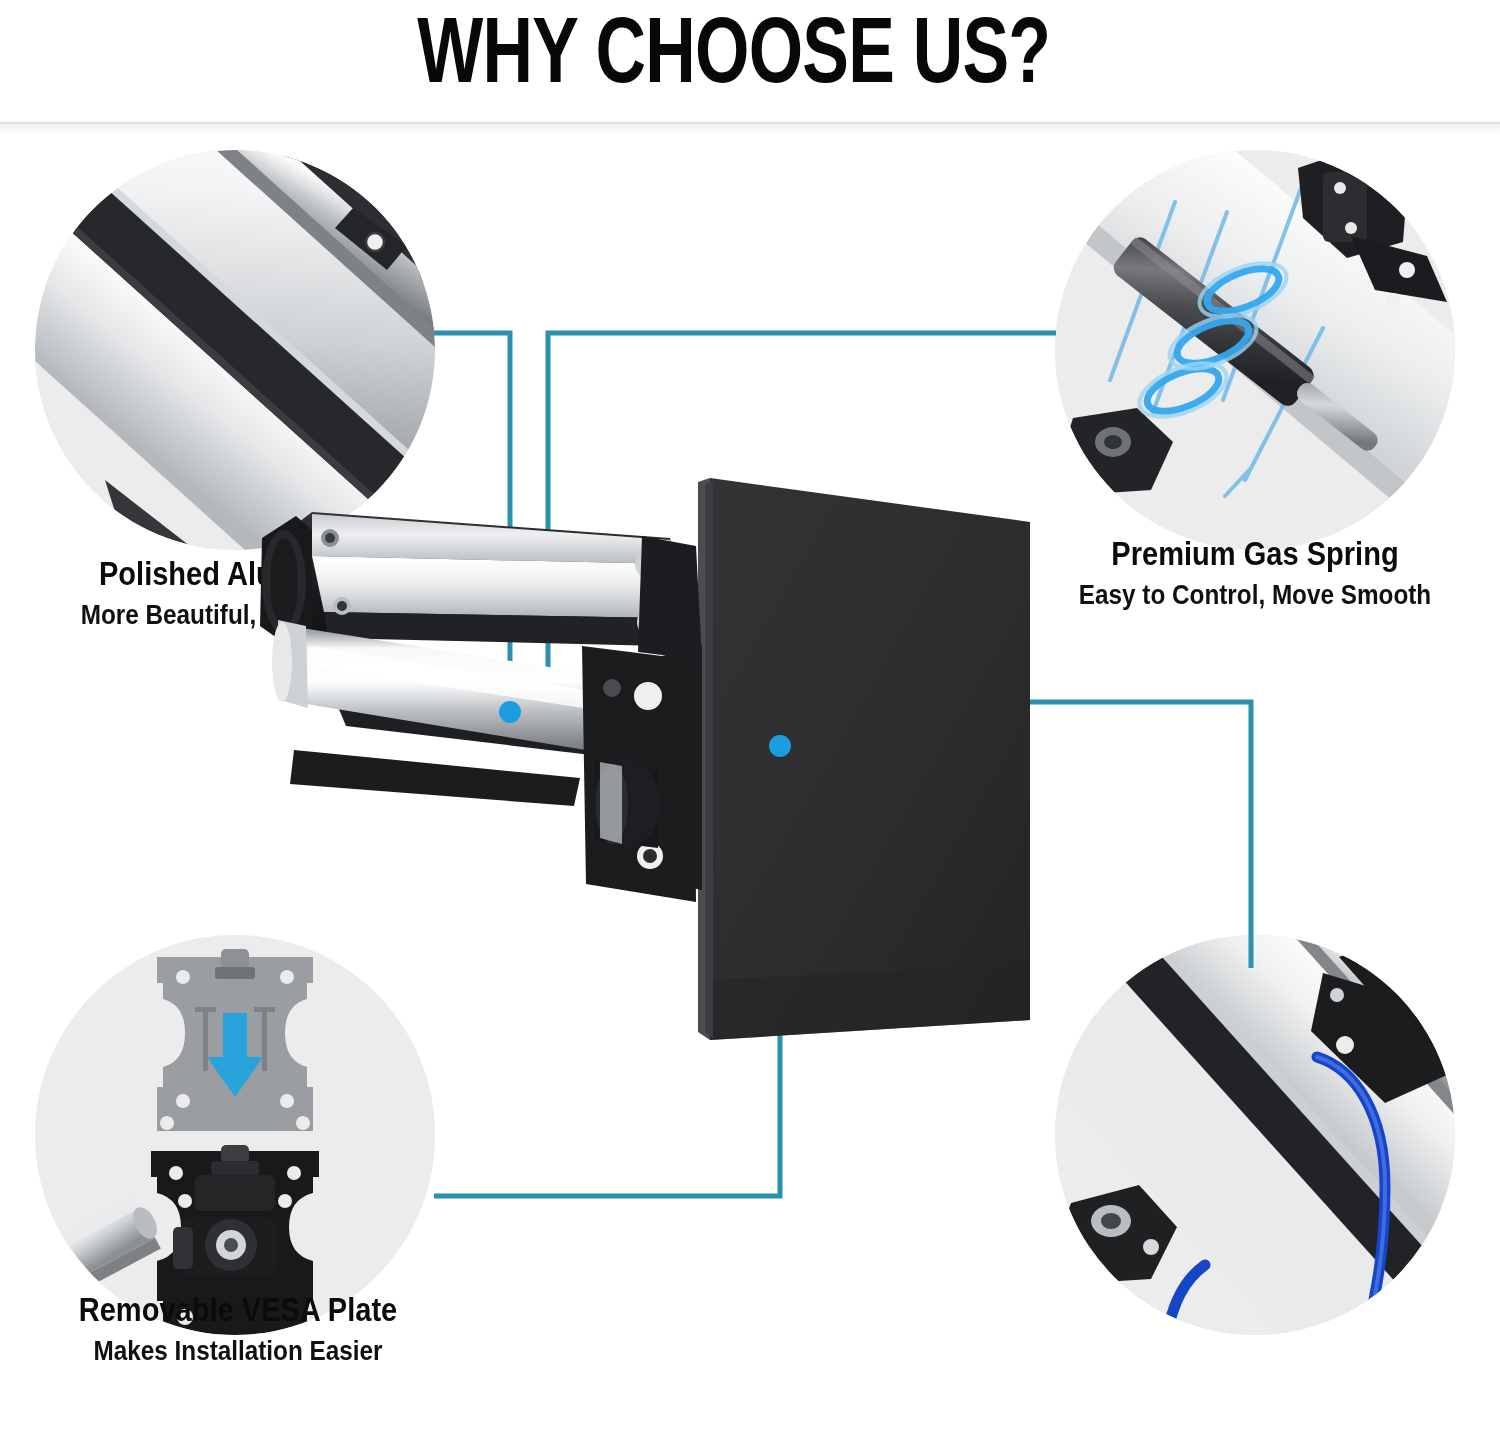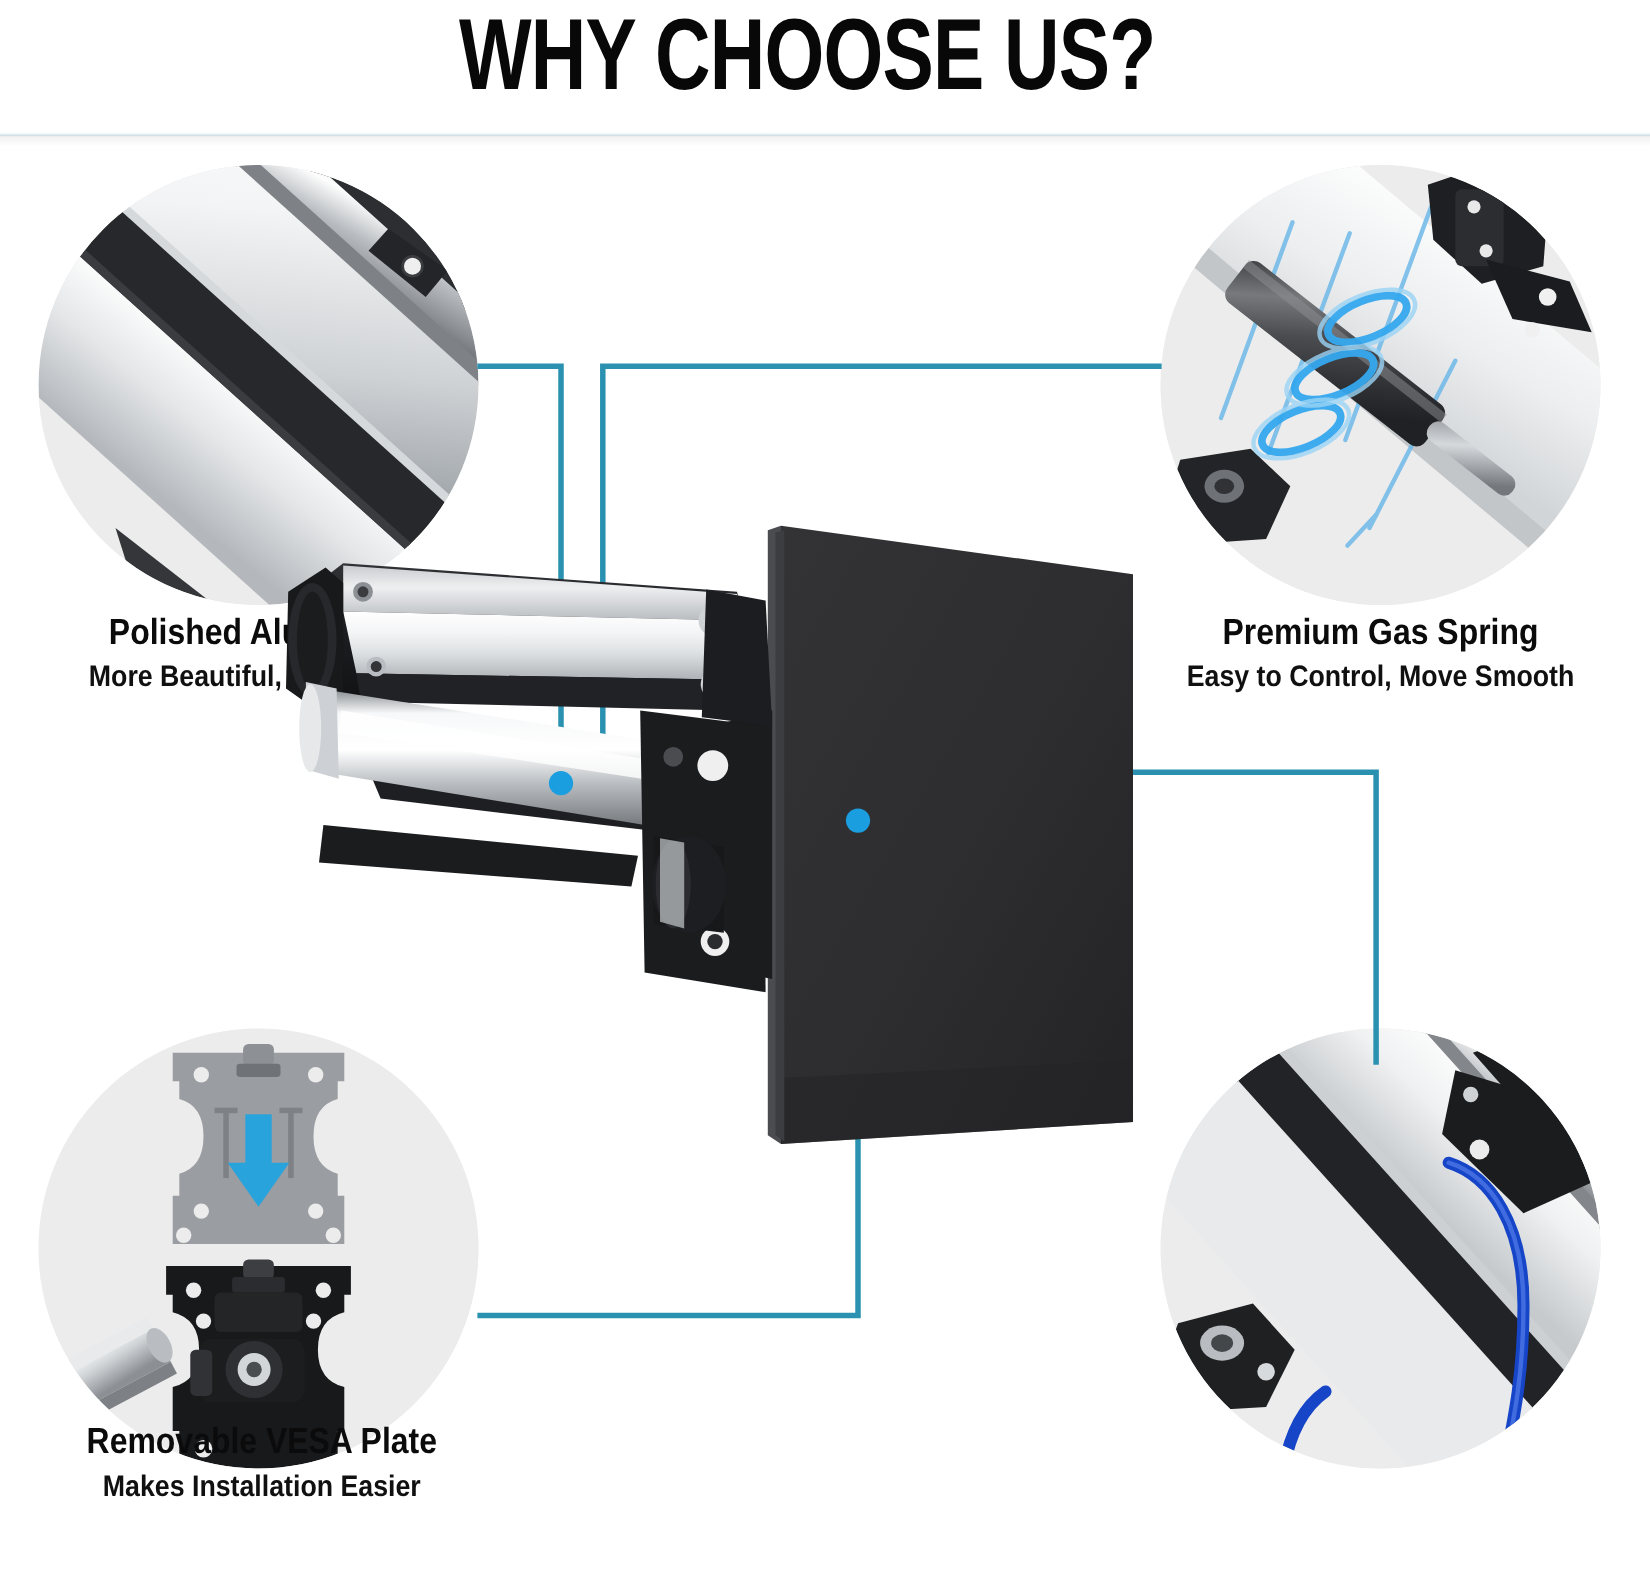--- a/index.html
+++ b/index.html
@@ -50,21 +50,21 @@
   .cap{position:absolute;width:460px;text-align:center;}
   .cap .h{
     font-weight:bold;font-size:33px;line-height:40px;color:#0b0b0b;
     transform:scaleX(0.88);white-space:nowrap;
   }
   .cap .s{
     font-weight:bold;font-size:27px;line-height:36px;color:#101010;
     transform:scaleX(0.9);white-space:nowrap;margin-top:3px;
   }
   .cap-tl{left:8px;top:554px;}
-  .cap-tr{left:1025px;top:554px;}
+  .cap-tr{left:1025px;top:534px;}
   .cap-bl{left:8px;top:1290px;}
   .cap-br{left:1000px;top:1363px;width:500px;}
   .cap-br .h{font-size:34px;}
 
   
   svg.overlay{position:absolute;left:0;top:0;width:1500px;height:1444px;pointer-events:none;}
 
   
   #product{position:absolute;left:250px;top:460px;width:820px;height:640px;}
 </style>

